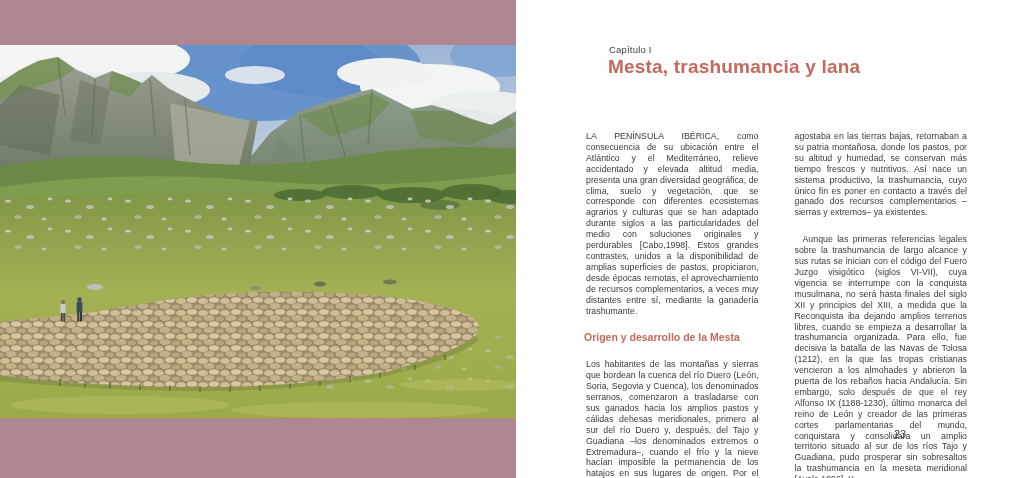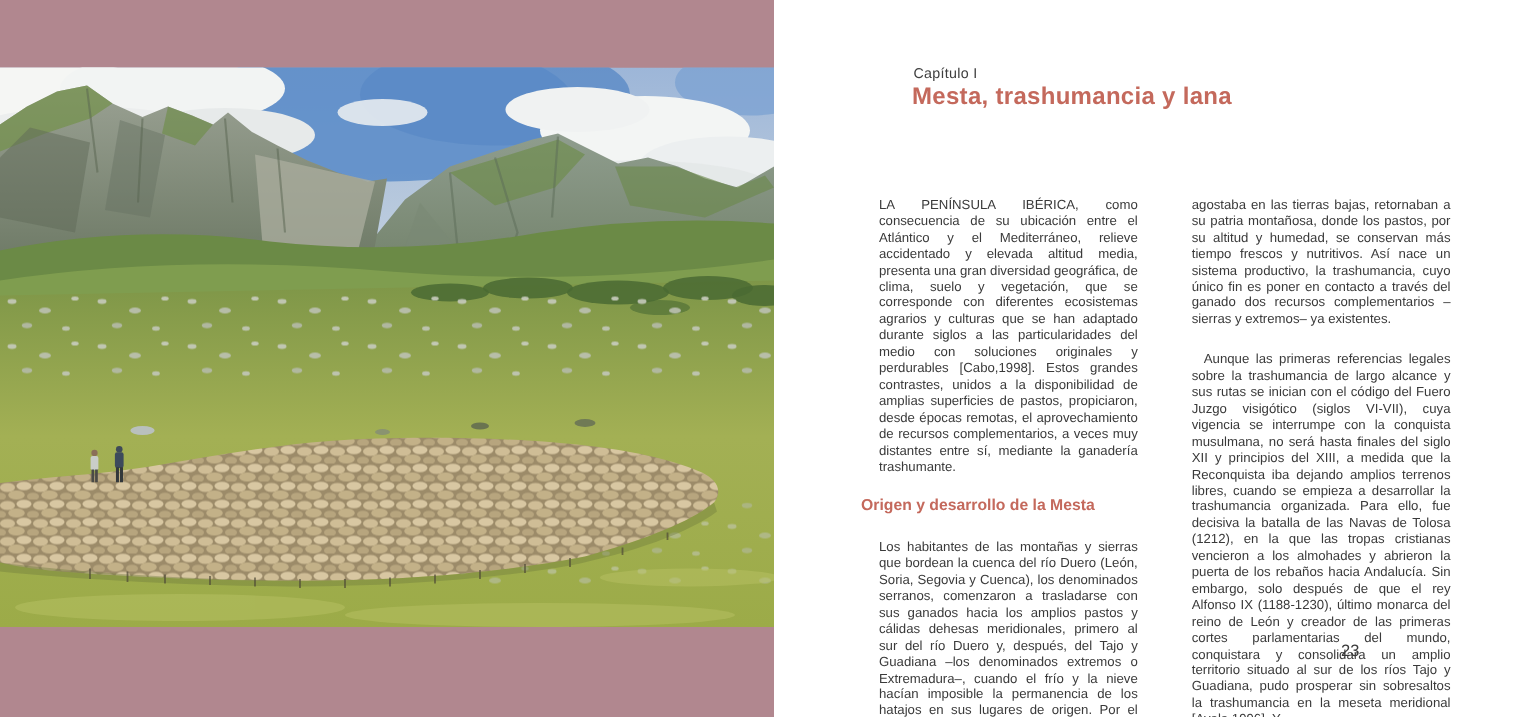--- a/index.html
+++ b/index.html
@@ -6,25 +6,25 @@
   .spread{
     position:relative;width:1024px;height:478px;overflow:hidden;
     font-family:"Liberation Sans",sans-serif;background:#14b8a6;
   }
   
   .left-page{position:absolute;left:0;top:0;width:516px;height:478px;background:#b1878f;}
   .photo{position:absolute;left:0;top:45px;width:516px;height:373px;display:block;}
   
   .right-page{position:absolute;left:516px;top:0;width:508px;height:478px;background:#ffffff;}
   .chapter{position:absolute;left:93px;top:44px;font-size:9.5px;color:#3e3e3e;letter-spacing:.2px;}
-  .title{position:absolute;left:92px;top:56px;margin:0;font-size:16px;font-weight:bold;color:#c4695c;letter-spacing:.2px;}
+  .title{position:absolute;left:92px;top:56px;margin:0;font-size:19px;font-weight:bold;color:#c4695c;letter-spacing:.2px;}
   .cols{position:absolute;left:54px;top:115px;width:413px;display:flex;gap:4px;}
   .col{width:204.5px;font-size:8.8px;line-height:10.9px;color:#3a3a3a;text-align:justify;hyphens:auto;}
   .col p{margin:16px;}
-  .col h2{margin:6px 0 5px 4px;font-size:10.5px;font-weight:bold;color:#c4695c;text-align:left;}
+  .col h2{margin:6px 0 5px 14px;font-size:10.5px;font-weight:bold;color:#c4695c;text-align:left;}
   .col p.indent{text-indent:8px;}
   .caption{position:absolute;left:54px;top:404px;width:382px;margin:0;
     font-size:8px;line-height:10.5px;font-style:italic;color:#2f2f2f;text-align:left;}
   .pagenum{position:absolute;left:378px;top:428px;font-size:11px;color:#3a3a3a;}
 </style>
 </head>
 <body>
 
 <div class="spread">
 

